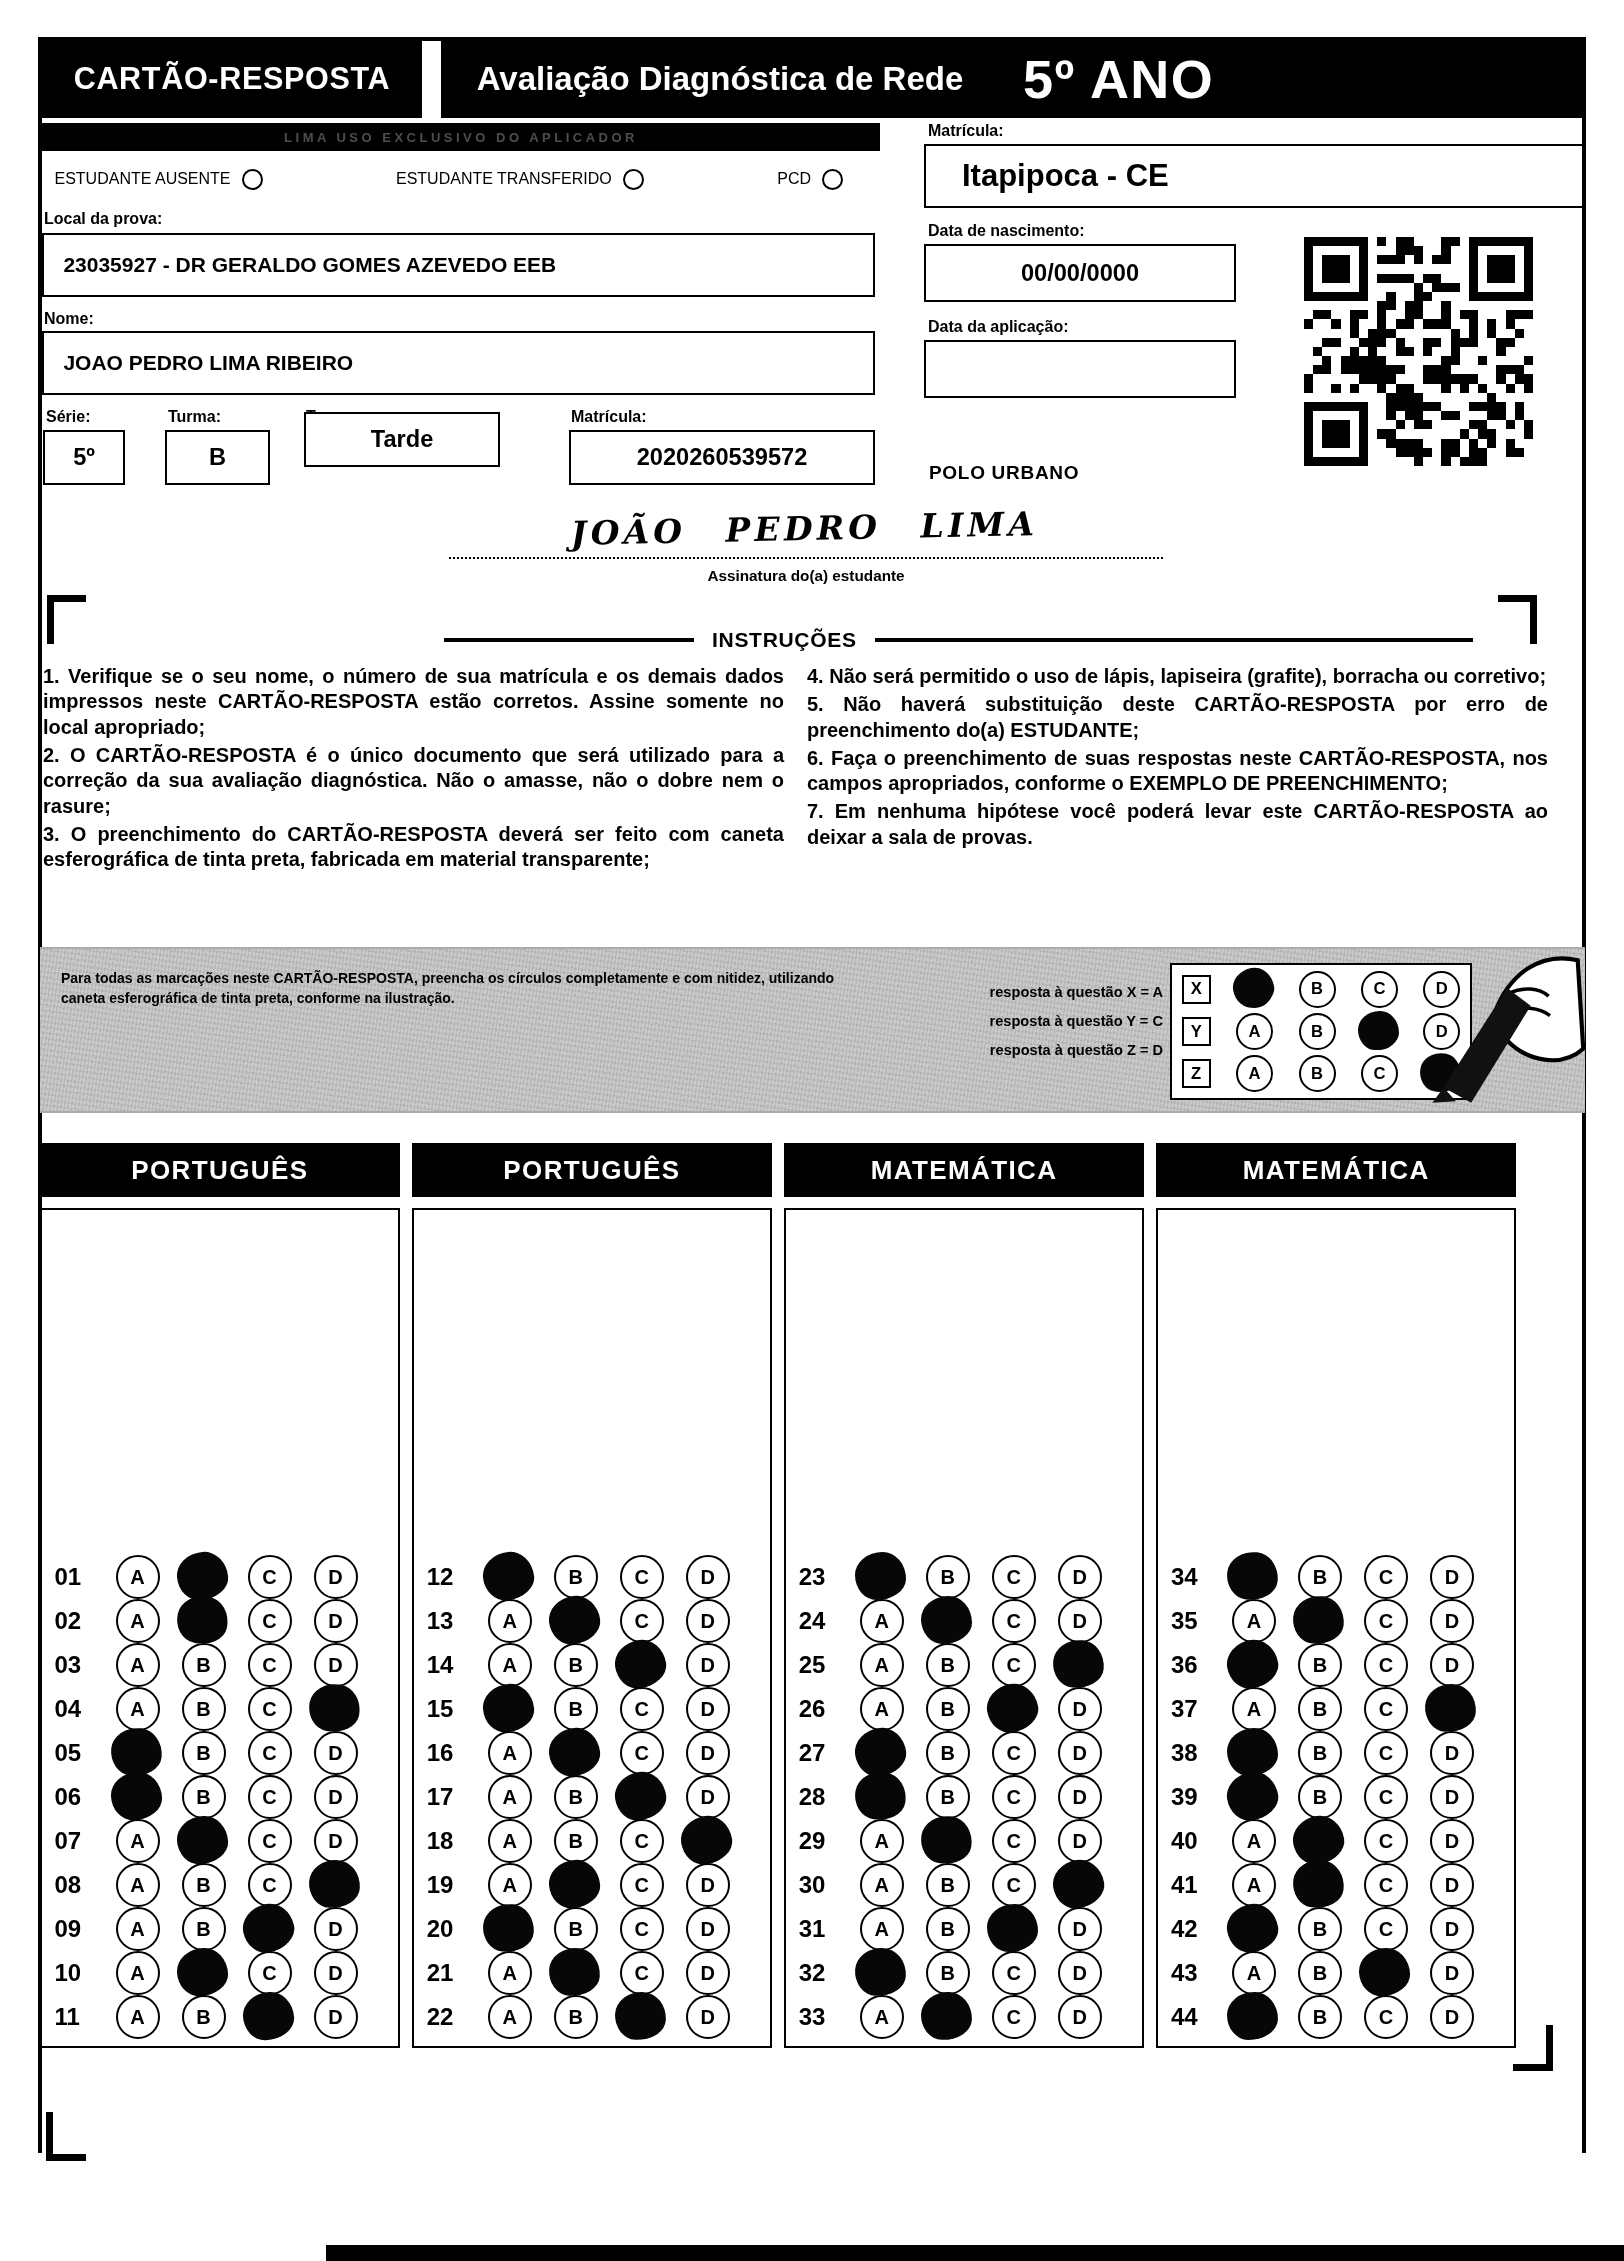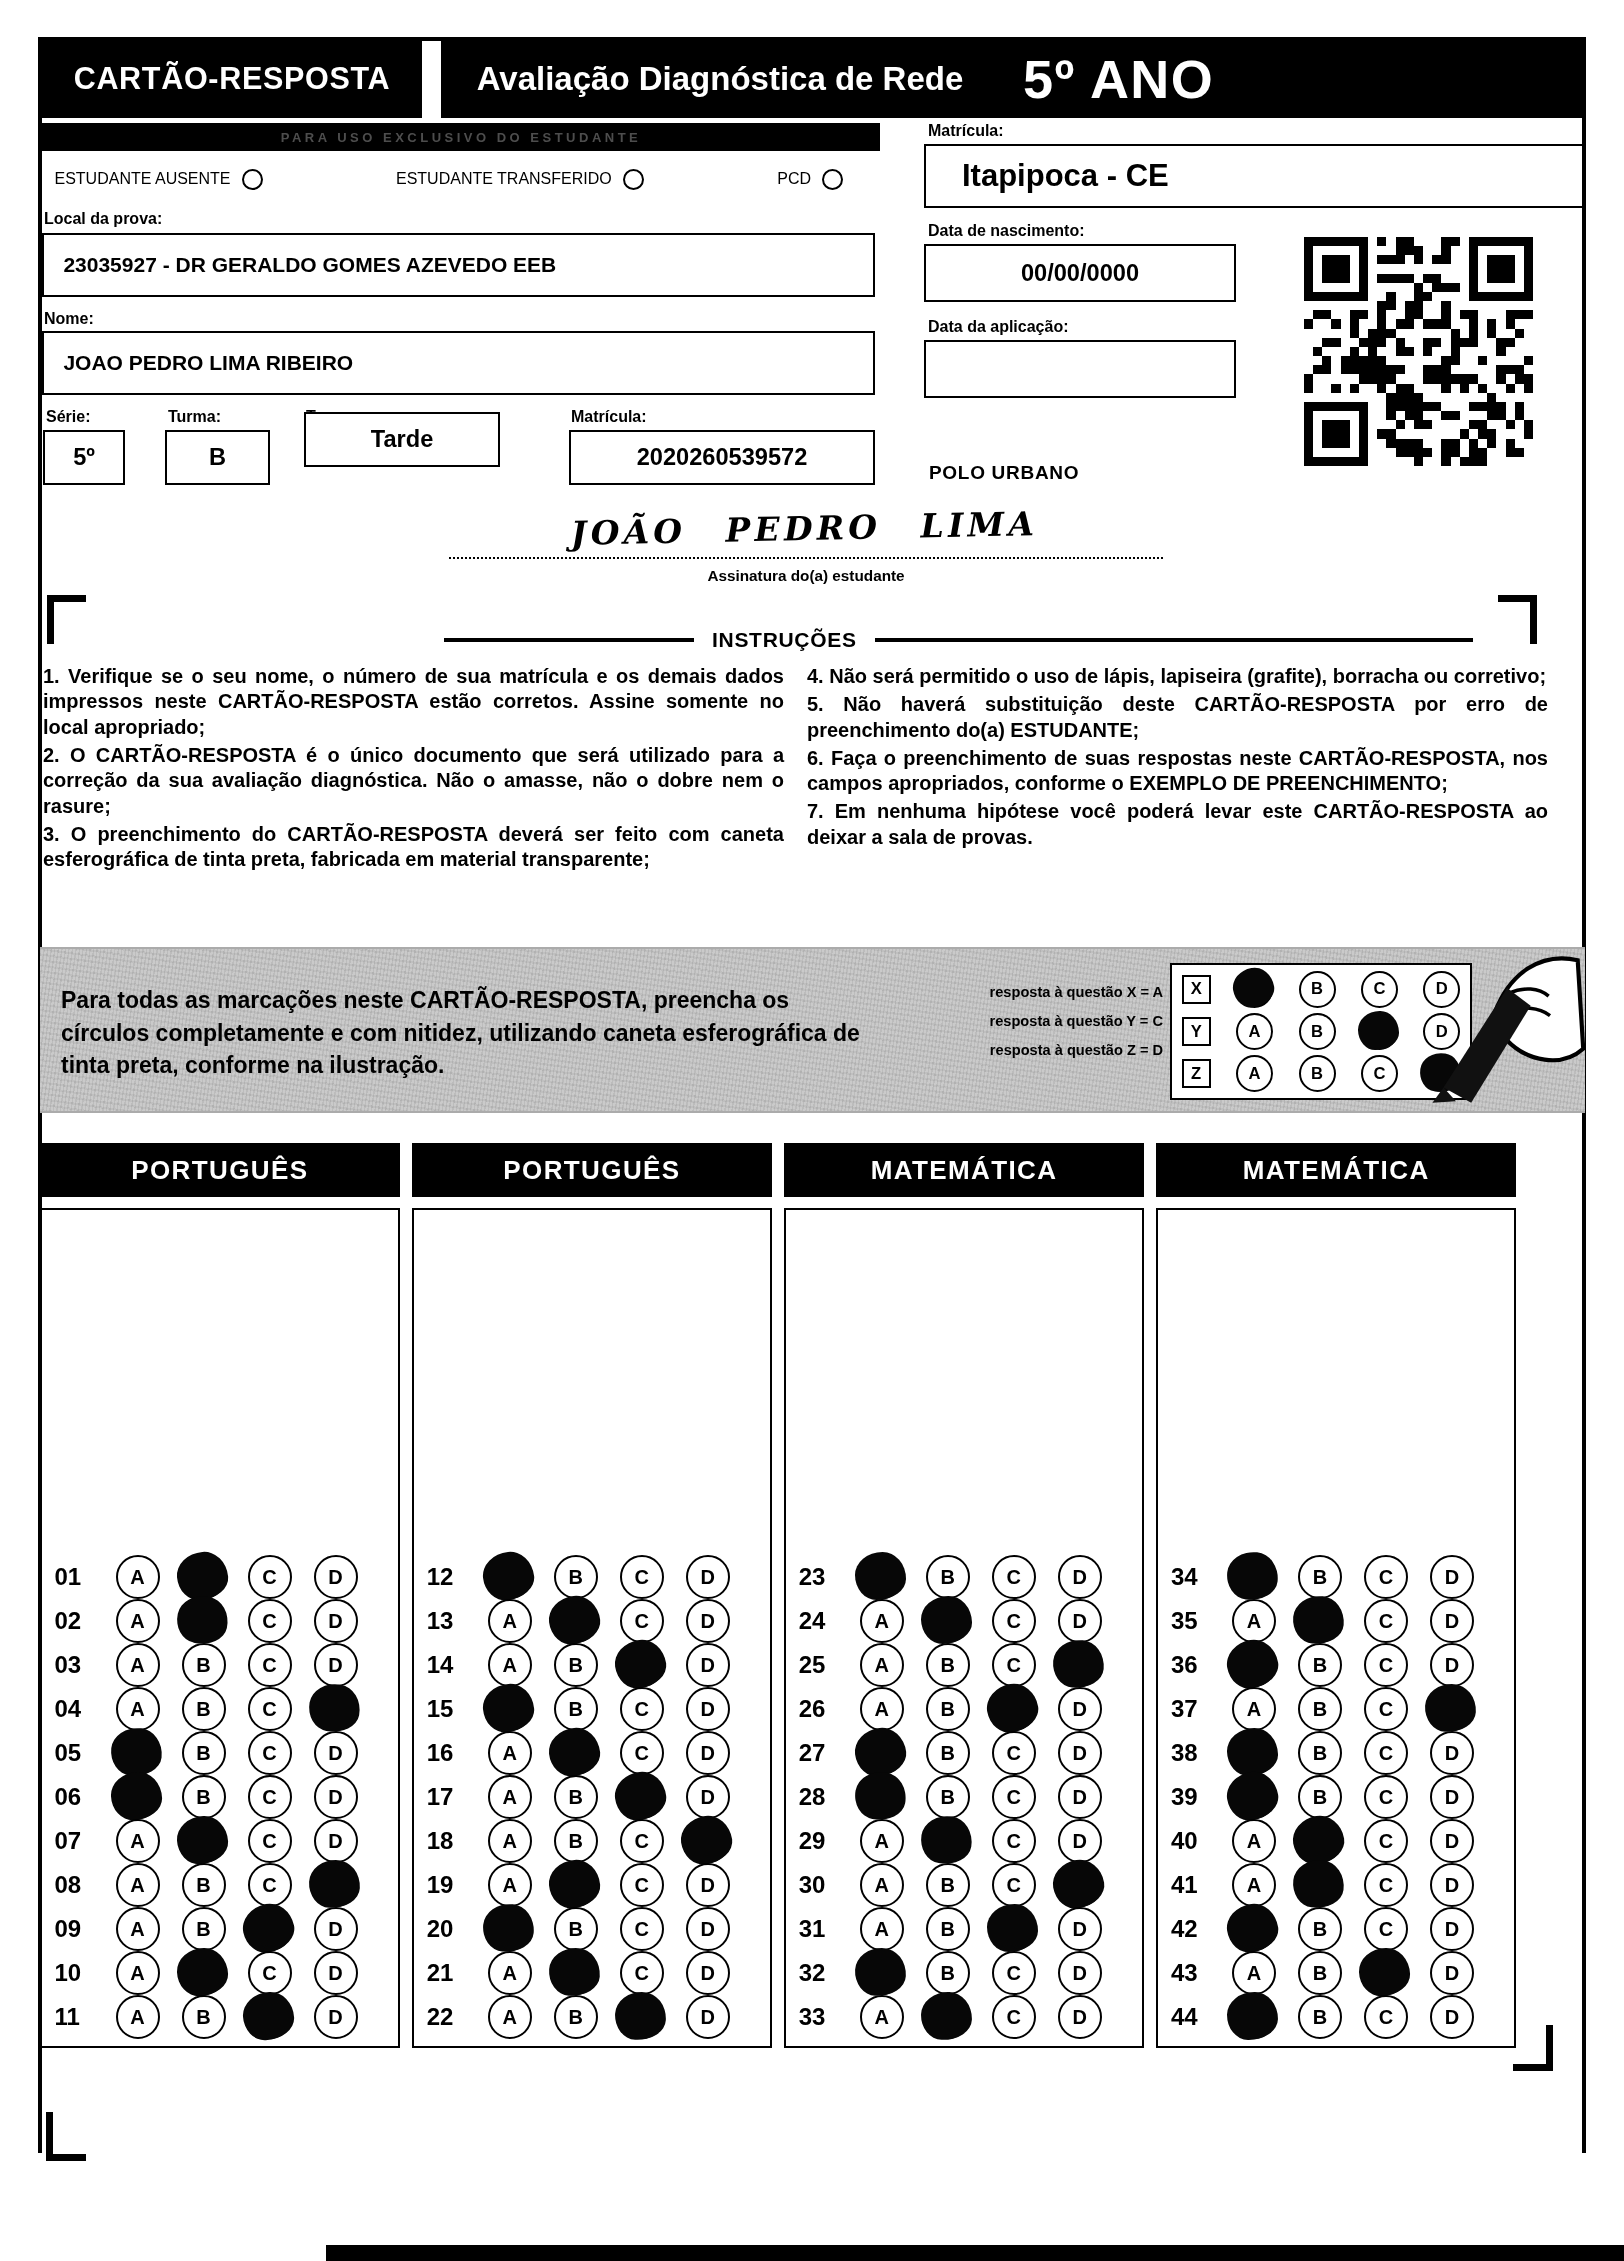--- a/index.html
+++ b/index.html
@@ -68,21 +68,21 @@
 .inst-right{left:807px}
 .inst-col p{font-size:20px;font-weight:700;line-height:1.27;text-align:justify;margin-bottom:2.8px}
 
 
 .band{position:absolute;left:40px;top:947px;width:1545px;height:166px;
  background:
   repeating-linear-gradient(98deg, rgba(0,0,0,.05) 0 1.4px, rgba(255,255,255,.08) 1.4px 3.5px),
   repeating-linear-gradient(8deg, rgba(0,0,0,.06) 0 2.1px, rgba(255,255,255,0) 2.1px 5.5px),
   #c6c6c6;
  border-top:2.8px solid #ababab;border-bottom:2.8px solid #ababab}
-.band-text{position:absolute;left:21px;top:35px;width:804px;font-size:23px;font-weight:700;line-height:1.42}
+.band-text{position:absolute;left:21px;top:20px;width:804px;font-size:14px;font-weight:700;line-height:1.42}
 .band-legend{position:absolute;left:922px;top:29px;width:201px;text-align:right;font-size:14.6px;font-weight:700;line-height:2.0}
 .example-grid{position:absolute;left:1130px;top:14px;width:302px;height:137px;background:#fff;border:2.8px solid #000;display:flex;flex-direction:column;justify-content:space-around;padding:2.8px 9.7px}
 .ex-row{display:flex;align-items:center;justify-content:space-between}
 .ex-label{width:29px;height:29px;border:2.1px solid #000;display:inline-flex;align-items:center;justify-content:center;font-size:16.6px;font-weight:700;background:#fff}
 .pen{position:absolute;left:1380px;top:-4.2px;width:166px;height:171px}
 
 
 .bubble{position:relative;width:44px;height:44px;border:2.8px solid #000;border-radius:50%;background:#fff;display:inline-flex;align-items:center;justify-content:center;font-weight:700;font-size:20px;flex:0 0 auto}
 .bubble.small{width:37px;height:37px;border-width:2.1px;font-size:16.6px}
 .bubble.filled{background:#050505}
@@ -109,21 +109,21 @@
       <span>CARTÃO-RESPOSTA</span>
     </div>
   <div class="hdr hdr2">
       <span>Avaliação Diagnóstica de Rede</span>
     </div>
   <div class="hdr hdr3">
       <span>5º ANO</span>
     </div>
 
   <div class="aplicador-bar">
-    <span class="glitch">PARA USO EXCLUSIVO DO ESTUDANTE</span>
+    <span class="glitch">LIMA USO EXCLUSIVO DO APLICADOR</span>
   </div>
 
   <div class="status-row">
     <div class="status-item">
       <span class="status-label">ESTUDANTE AUSENTE</span>
       <span class="status-circle"></span>
     </div>
     <div class="status-item">
       <span class="status-label">ESTUDANTE TRANSFERIDO</span>
       <span class="status-circle"></span>

